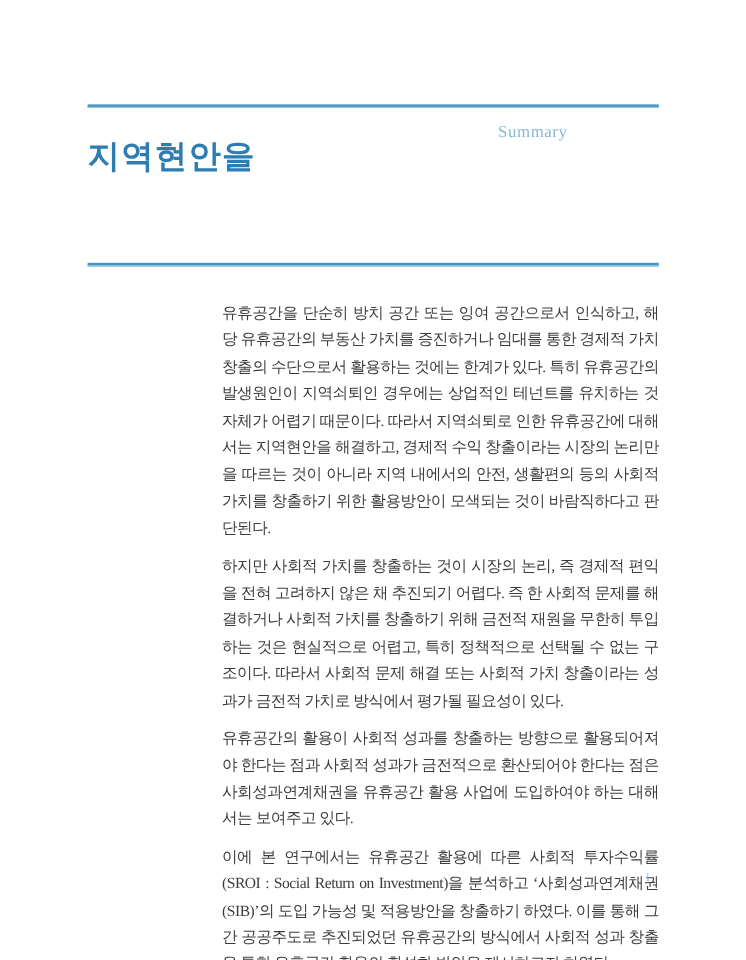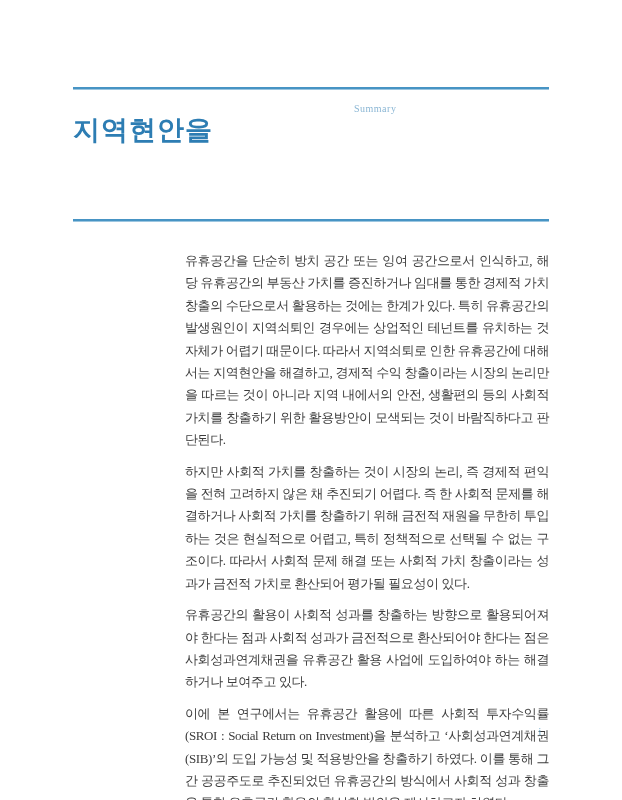--- a/index.html
+++ b/index.html
@@ -31,24 +31,24 @@
     top: 96px;
     font-size: 27px;
     font-weight: 600;
     letter-spacing: 1px;
     color: #2d7db3;
     line-height: 1.2;
   }
   .doc-subtitle {
     position: absolute;
     top: 103px;
-    left: 354px;
+    left: 344px;
     width: 200px;
-    text-align: left;
-    font-size: 10px;
+    text-align: center;
+    font-size: 14px;
     letter-spacing: 0.5px;
     color: #8ab6d4;
   }
   .body-block {
     position: absolute;
     left: 185px;
     top: 250px;
     width: 364px;
     color: #3c3c3c;
     font-size: 13px;
@@ -77,20 +77,20 @@
   <div class="rule rule-top"></div>
 
   <h1 class="doc-title">지역현안을</h1>
 
   <div class="doc-subtitle">Summary</div>
 
   <div class="rule rule-bottom"></div>
 
   <div class="body-block">
     <p>유휴공간을 단순히 방치 공간 또는 잉여 공간으로서 인식하고, 해당 유휴공간의 부동산 가치를 증진하거나 임대를 통한 경제적 가치 창출의 수단으로서 활용하는 것에는 한계가 있다. 특히 유휴공간의 발생원인이 지역쇠퇴인 경우에는 상업적인 테넌트를 유치하는 것 자체가 어렵기 때문이다. 따라서 지역쇠퇴로 인한 유휴공간에 대해서는 지역현안을 해결하고, 경제적 수익 창출이라는 시장의 논리만을 따르는 것이 아니라 지역 내에서의 안전, 생활편의 등의 사회적 가치를 창출하기 위한 활용방안이 모색되는 것이 바람직하다고 판단된다.</p>
-    <p>하지만 사회적 가치를 창출하는 것이 시장의 논리, 즉 경제적 편익을 전혀 고려하지 않은 채 추진되기 어렵다. 즉 한 사회적 문제를 해결하거나 사회적 가치를 창출하기 위해 금전적 재원을 무한히 투입하는 것은 현실적으로 어렵고, 특히 정책적으로 선택될 수 없는 구조이다. 따라서 사회적 문제 해결 또는 사회적 가치 창출이라는 성과가 금전적 가치로 환산되어 평가될 필요성이 있다.</p>
-    <p>유휴공간의 활용이 사회적 성과를 창출하는 방향으로 활용되어져야 한다는 점과 사회적 성과가 금전적으로 환산되어야 한다는 점은 사회성과연계채권을 유휴공간 활용 사업에 도입하여야 하는 해결하거나 보여주고 있다.</p>
+    <p>하지만 사회적 가치를 창출하는 것이 시장의 논리, 즉 경제적 편익을 전혀 고려하지 않은 채 추진되기 어렵다. 즉 한 사회적 문제를 해결하거나 사회적 가치를 창출하기 위해 금전적 재원을 무한히 투입하는 것은 현실적으로 어렵고, 특히 정책적으로 선택될 수 없는 구조이다. 따라서 사회적 문제 해결 또는 사회적 가치 창출이라는 성과가 금전적 가치로 방식에서 평가될 필요성이 있다.</p>
+    <p>유휴공간의 활용이 사회적 성과를 창출하는 방향으로 활용되어져야 한다는 점과 사회적 성과가 금전적으로 환산되어야 한다는 점은 사회성과연계채권을 유휴공간 활용 사업에 도입하여야 하는 대해서는 보여주고 있다.</p>
     <p>이에 본 연구에서는 유휴공간 활용에 따른 사회적 투자수익률(SROI : Social Return on Investment)을 분석하고 ‘사회성과연계채권(SIB)’의 도입 가능성 및 적용방안을 창출하기 하였다. 이를 통해 그 간 공공주도로 추진되었던 유휴공간의 방식에서 사회적 성과 창출을 통한 유휴공간 활용의 활성화 방안을 제시하고자 하였다.</p>
   </div>
 
   <div class="page-number">i</div>
 
 </div>
 
 </body></html>

